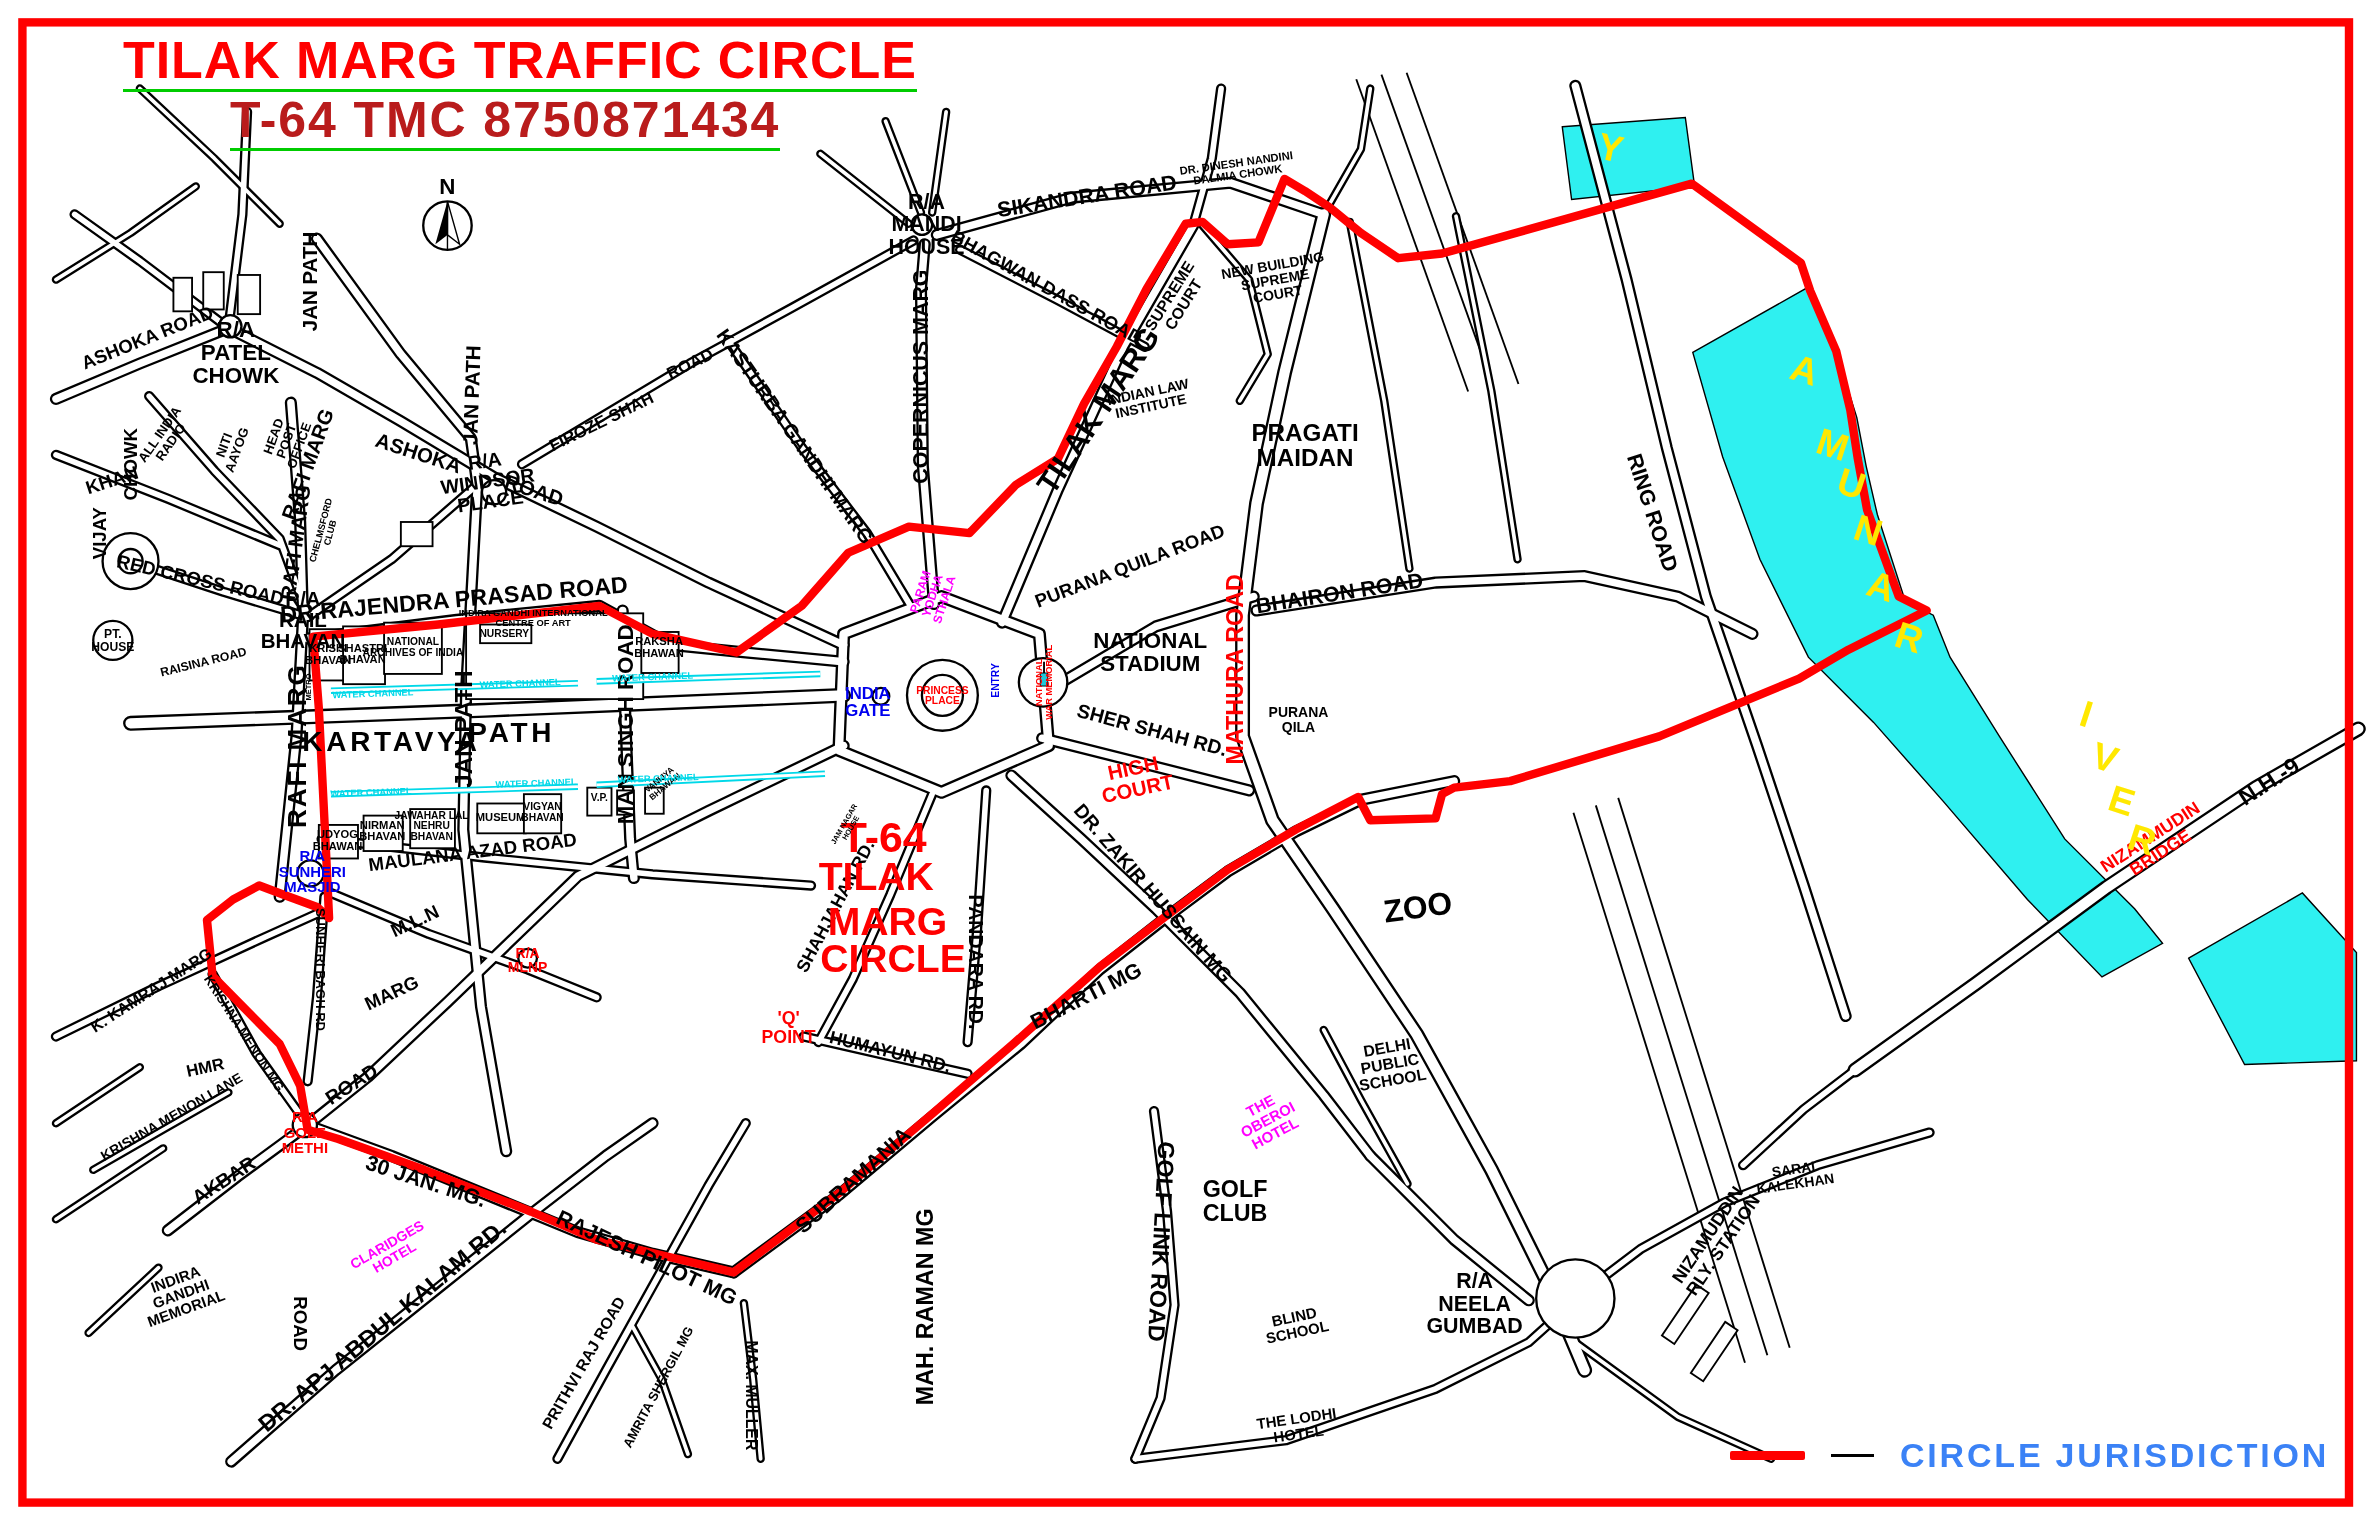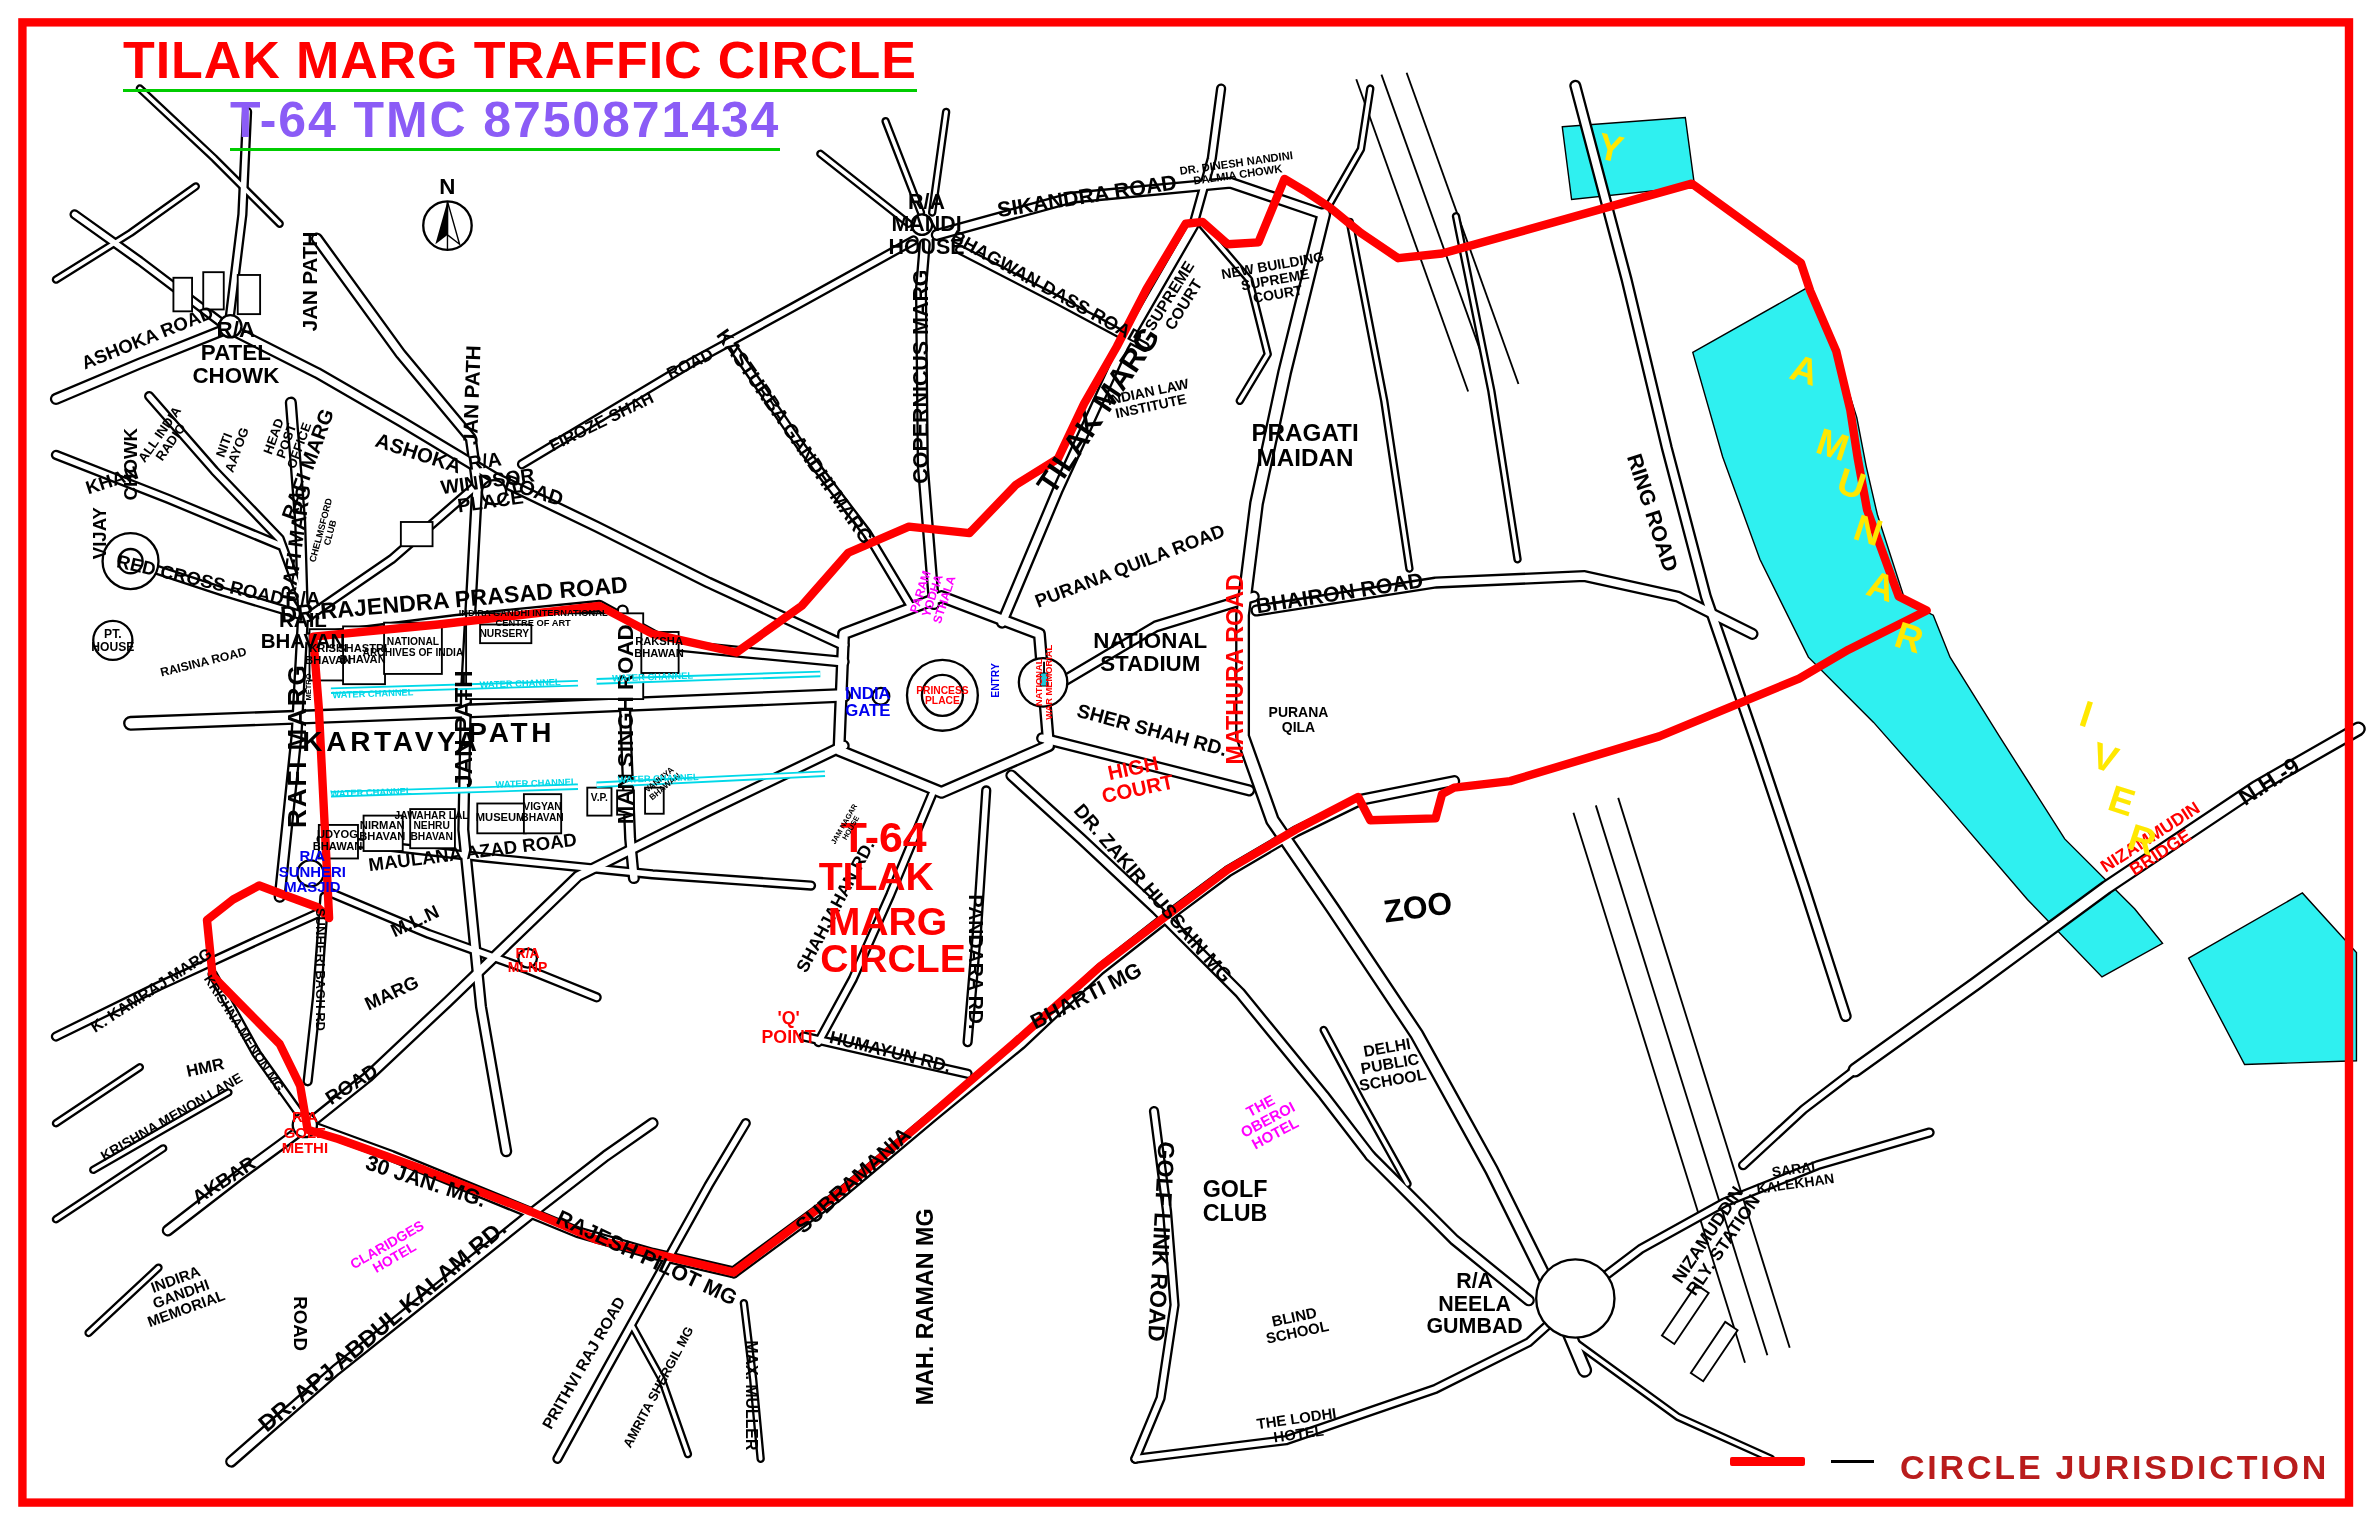--- a/index.html
+++ b/index.html
@@ -2,26 +2,26 @@
 <html style="font-size:15px"><head>
 <meta charset="utf-8">
 <style>
   html,body{margin:0;padding:0;background:#fff;}
   .map-wrap{position:relative;width:2377px;height:1538px;background:#fff;overflow:hidden;
             font-family:"Liberation Sans","DejaVu Sans",sans-serif;}
   #map-svg{position:absolute;left:0;top:0;}
   .titles{position:absolute;left:123px;top:33px;line-height:1.04;}
   .t1{color:#ff0000;font-size:52px;font-weight:bold;letter-spacing:0.9px;
       border-bottom:3.7px solid #00cc00;padding-bottom:1.9px;display:inline-block;}
-  .t2{color:#8b5cf6;font-size:50px;font-weight:bold;letter-spacing:1.9px;
+  .t2{color:#b91c1c;font-size:50px;font-weight:bold;letter-spacing:1.9px;
       border-bottom:3.7px solid #00cc00;padding-bottom:1.9px;display:inline-block;margin-left:107px;margin-top:1.9px;}
   .legend{position:absolute;left:1730px;top:1436px;display:flex;align-items:center;gap:26px;}
   .legend .red-sample{width:75px;height:8.4px;background:#ff0000;border-radius:1.9px;}
   .legend .black-sample{width:43px;height:2.8px;background:#000;}
-  .legend .legend-text{color:#b91c1c;font-size:34px;font-weight:bold;letter-spacing:2.8px;white-space:nowrap;margin-top:12px;}
+  .legend .legend-text{color:#3b82f6;font-size:34px;font-weight:bold;letter-spacing:2.8px;white-space:nowrap;}
 </style>
 </head>
 <body>
 
 <div class="map-wrap">
   <svg id="map-svg" width="2377" height="1538" viewBox="0 0 2550 1650">
       <g>
         <path d="M1676 136 L1808 126 L1818 200 L1686 214 Z" fill="#2ff0f0" stroke="#000" stroke-width="1.5"></path>
         <path d="M1816 378 L1940 308 L1970 378 L1992 448 L2002 500 L2014 552 L2044 645 L2074 660 L2092 705 L2145 790 L2215 900 L2290 975 L2320 1012 L2255 1048 L2175 965 L2085 860 L2010 775 L1940 705 L1888 600 L1848 490 Z" fill="#2ff0f0" stroke="#000" stroke-width="1.5"></path>
         <path d="M2348 1028 L2470 958 L2528 1022 L2528 1138 L2408 1142 Z" fill="#2ff0f0" stroke="#000" stroke-width="1.5"></path>

